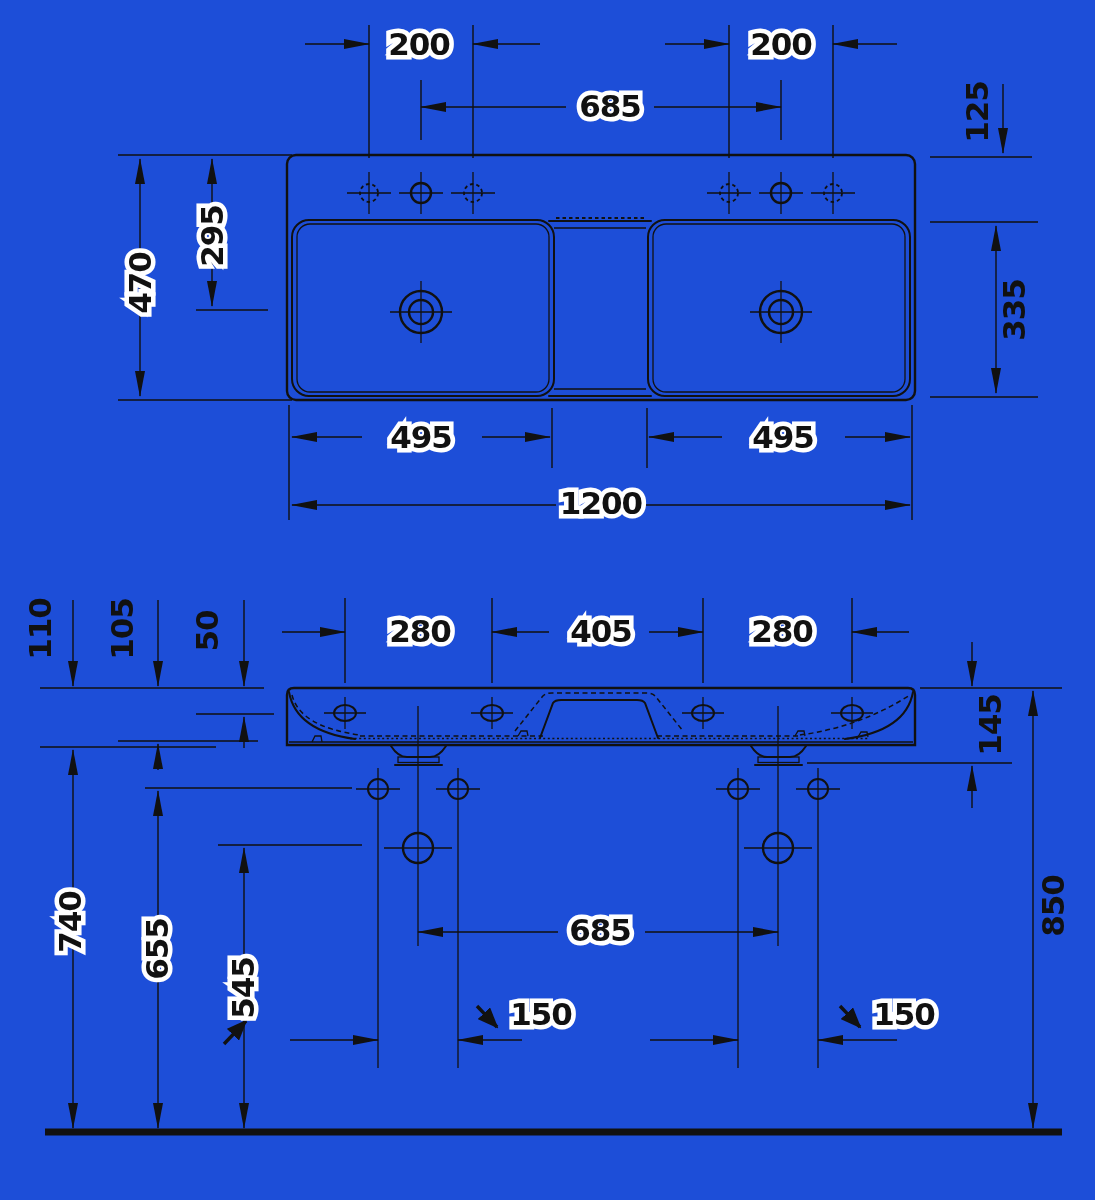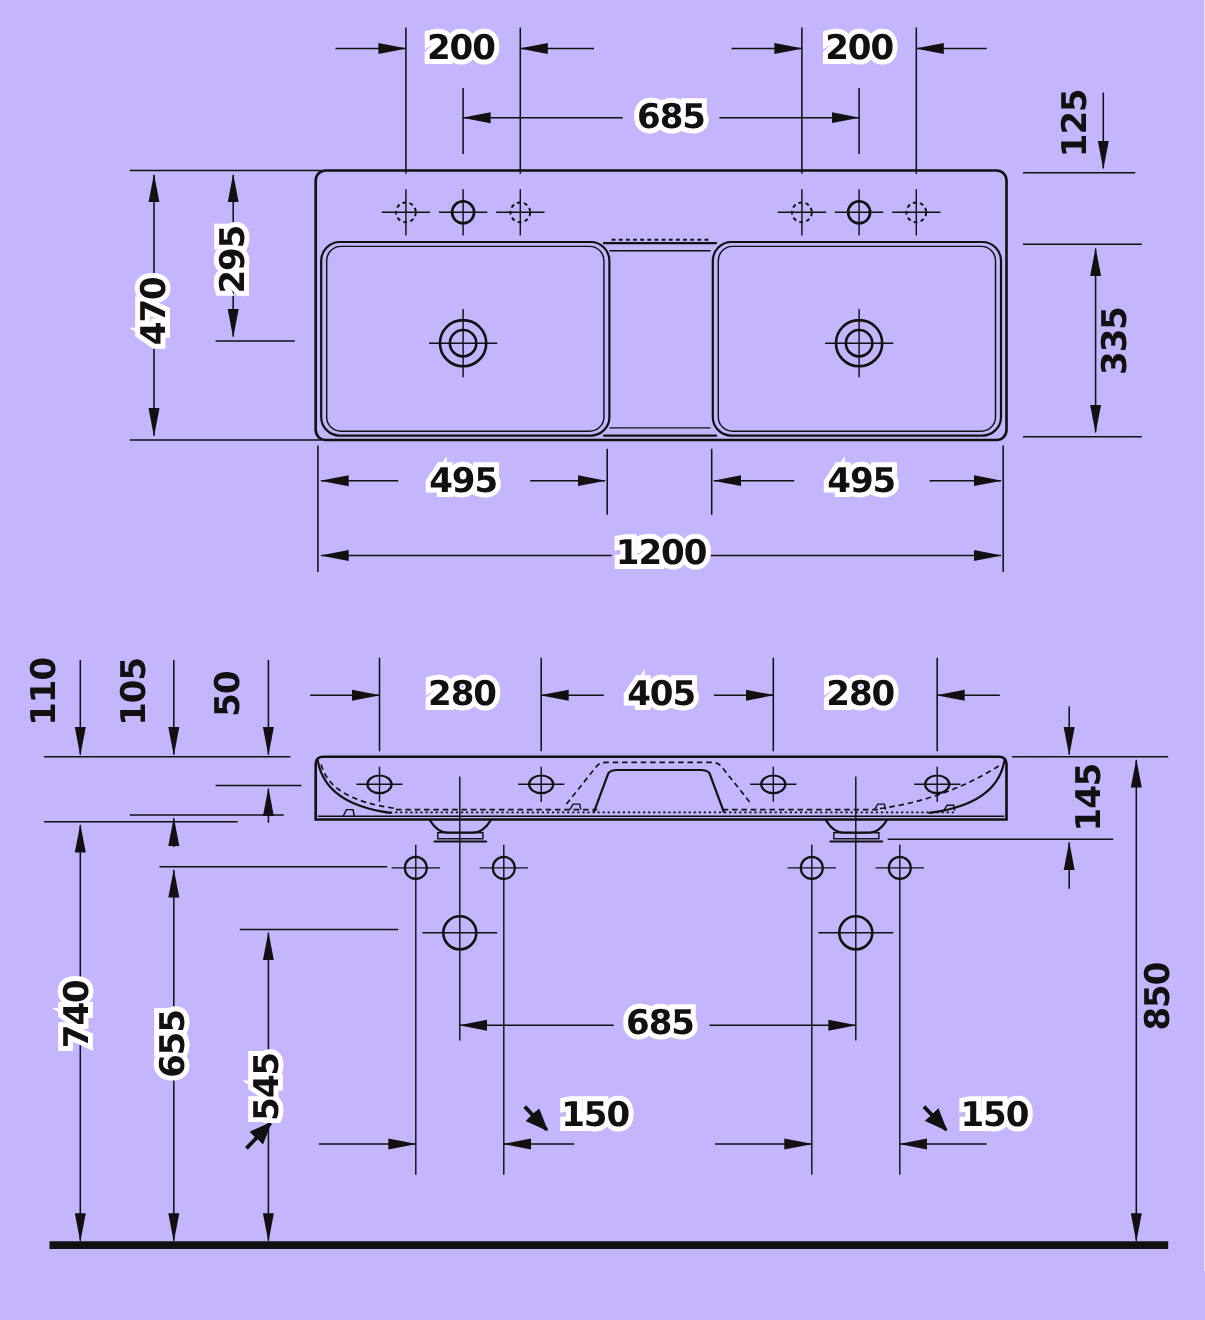--- a/index.html
+++ b/index.html
@@ -1,16 +1,16 @@
 <!DOCTYPE html>
 <html><head>
 <meta charset="utf-8">
 <style>
   html,body{margin:0;padding:0;background:#ffffff;}
-  .stage{width:1095px;height:1200px;position:relative;background:#c4b5fd;text-decoration:underline;}
+  .stage{width:1095px;height:1200px;position:relative;background:#1d4ed8;text-decoration:underline;}
   svg{display:block;}
   .ln   {stroke:#111;stroke-width:2.4;fill:none;stroke-linecap:round;}
   .ln2  {stroke:#111;stroke-width:2;fill:none;stroke-linecap:round;}
   .thin {stroke:#111;stroke-width:1.3;fill:none;}
   .ext  {stroke:#111;stroke-width:1.4;fill:none;}
   .dash {stroke:#111;stroke-width:1.5;fill:none;stroke-dasharray:5 3.5;}
   .dots {stroke:#111;stroke-width:1.6;fill:none;stroke-dasharray:2 2.6;}
   .hdash{stroke:#111;stroke-width:1.8;fill:none;stroke-dasharray:3.5 3;}
   .thick{stroke:#111;stroke-width:7;fill:none;}
   .lead {stroke:#111;stroke-width:3.4;fill:none;}

